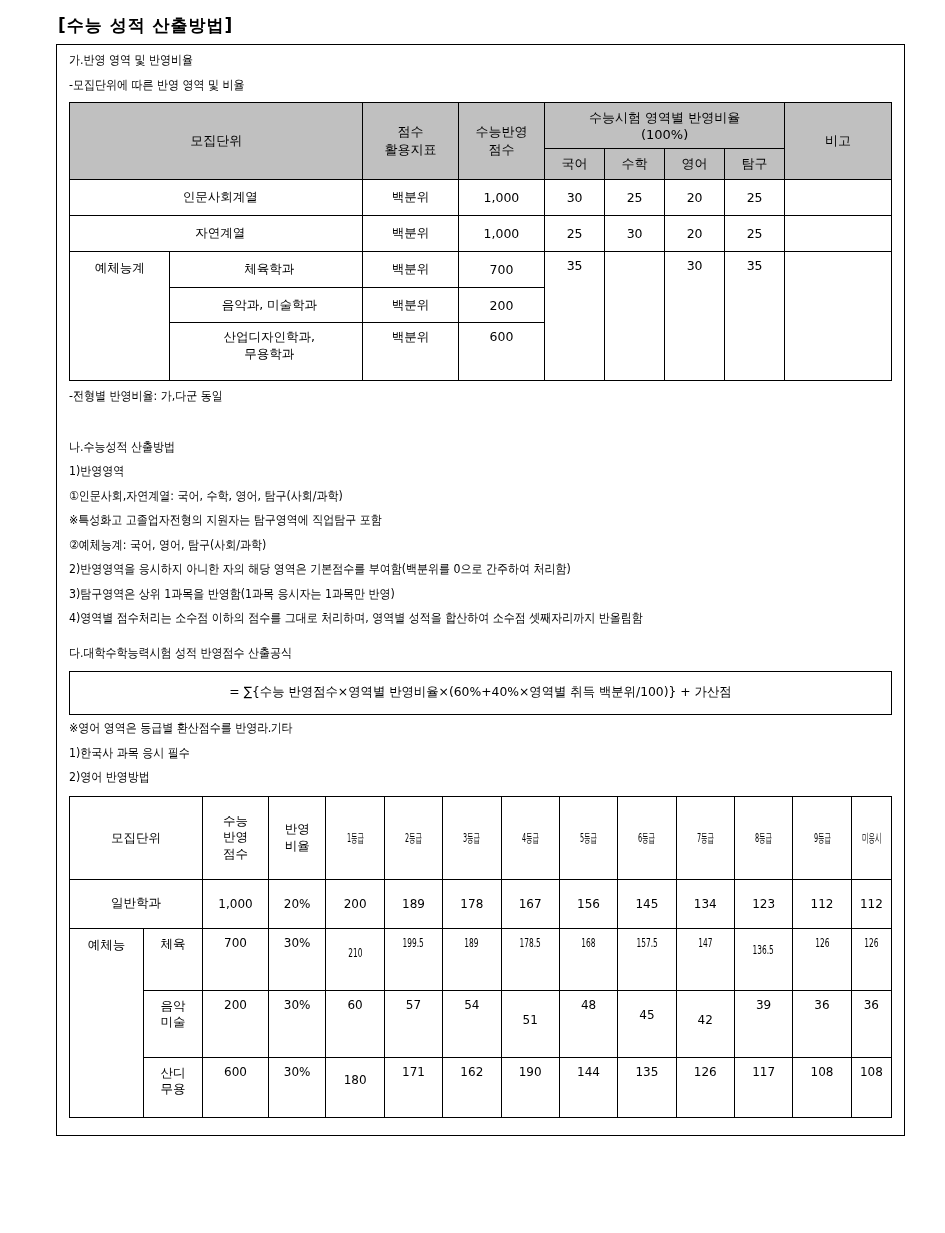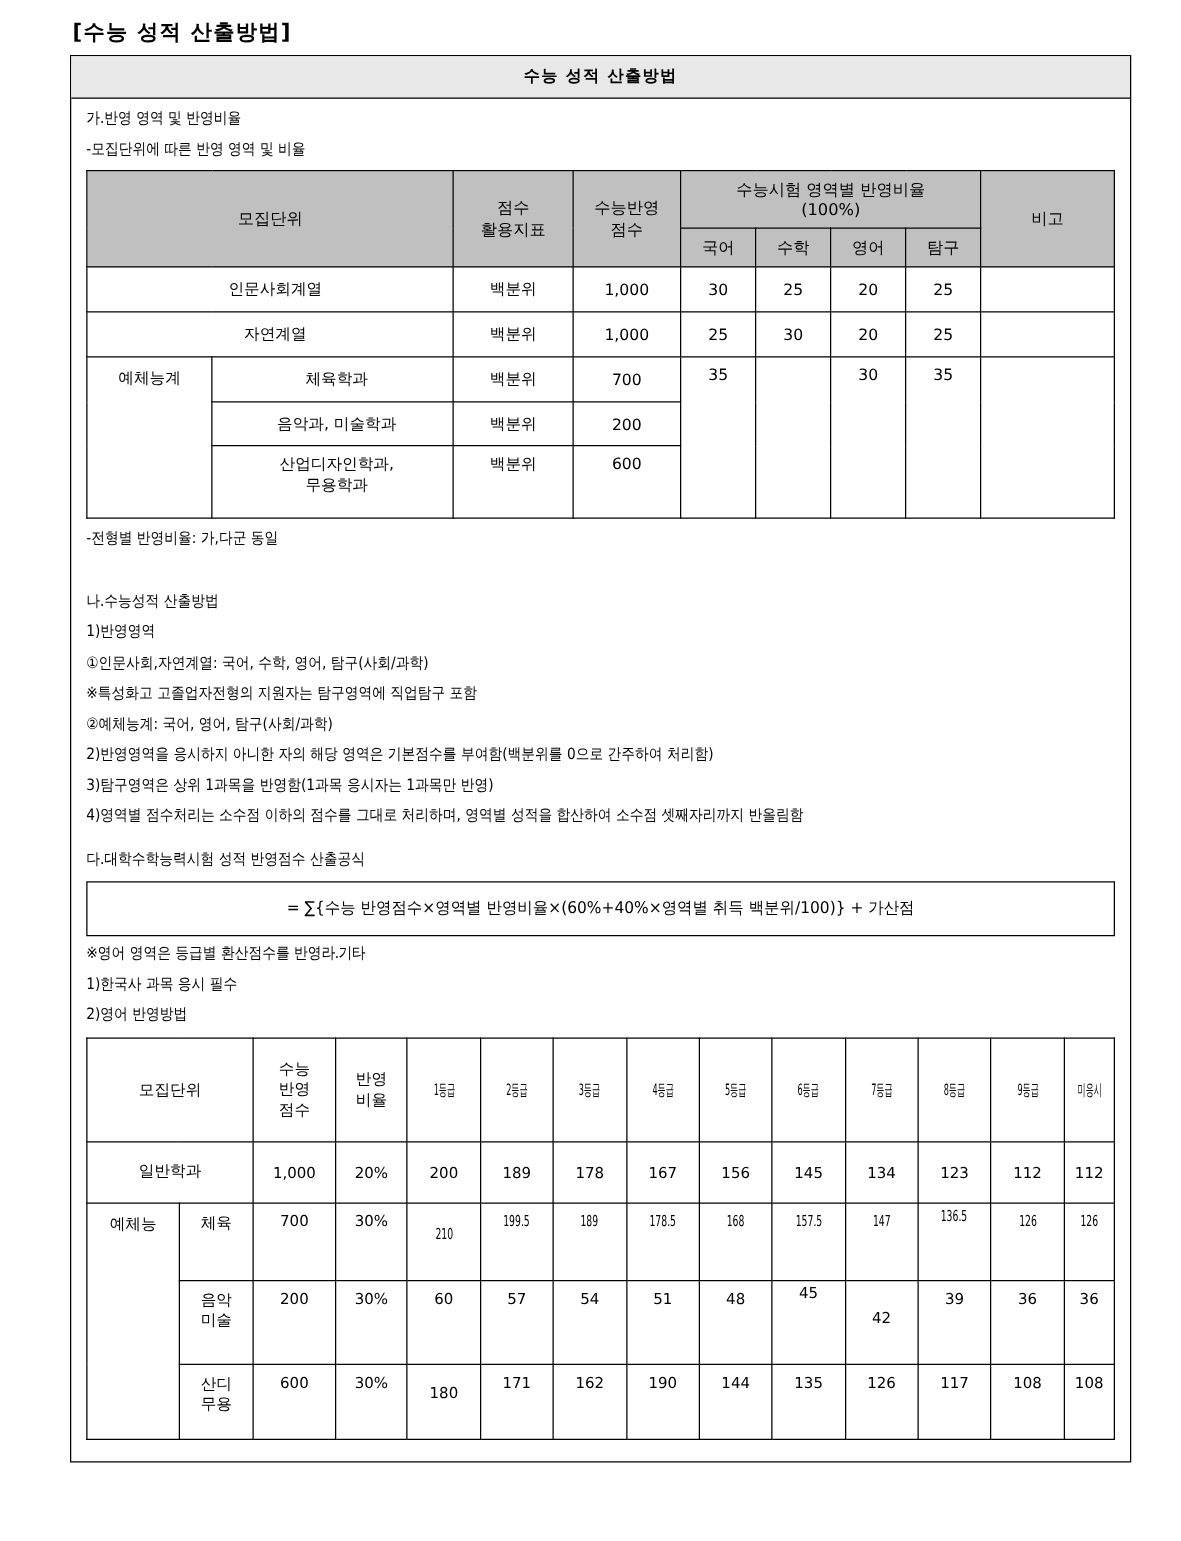--- a/index.html
+++ b/index.html
@@ -140,21 +140,20 @@
 </style>
 </head>
 <body>
 
 <div class="page">
 
   <div class="doc-title">[수능 성적 산출방법]</div>
 
   <div class="outer-frame">
 
-    <div class="banner">수능 성적 산출방법</div>
 
     <div class="frame-body">
 
       <div class="line">가.반영 영역 및 반영비율</div>
       <div class="line tight">-모집단위에 따른 반영 영역 및 비율</div>
 
       <table class="grid t1">
         <colgroup>
           <col style="width:12.2%">
             <col style="width:23.5%">
@@ -305,34 +304,34 @@
             <td class="vtop rowlabel" style="padding-top:7px">체육</td>
             <td class="vtop" style="padding-top:7px">700</td>
             <td class="vtop" style="padding-top:7px">30%</td>
             <td class="vtop" style="padding-top:17px"><span class="squish-num">210</span></td>
             <td class="vtop" style="padding-top:7px"><span class="squish-num">199.5</span></td>
             <td class="vtop" style="padding-top:7px"><span class="squish-num">189</span></td>
             <td class="vtop" style="padding-top:7px"><span class="squish-num">178.5</span></td>
             <td class="vtop" style="padding-top:7px"><span class="squish-num">168</span></td>
             <td class="vtop" style="padding-top:7px"><span class="squish-num">157.5</span></td>
             <td class="vtop" style="padding-top:7px"><span class="squish-num">147</span></td>
-            <td class="vtop" style="padding-top:3px"><span class="squish-num">136.5</span></td>
+            <td class="vtop" style="padding-top:14px"><span class="squish-num">136.5</span></td>
             <td class="vtop" style="padding-top:7px"><span class="squish-num">126</span></td>
             <td class="vtop" style="padding-top:7px"><span class="squish-num">126</span></td>
           </tr>
           <tr style="height:58px">
             <td class="vtop rowlabel" style="padding-top:7px;line-height:1.35">음악<br>미술</td>
             <td class="vtop" style="padding-top:7px">200</td>
             <td class="vtop" style="padding-top:7px">30%</td>
             <td class="vtop" style="padding-top:7px">60</td>
             <td class="vtop" style="padding-top:7px">57</td>
             <td class="vtop" style="padding-top:7px">54</td>
-            <td class="vtop" style="padding-top:7px">51</td>
+            <td class="vtop" style="padding-top:22px">51</td>
             <td class="vtop" style="padding-top:7px">48</td>
-            <td class="vtop" style="padding-top:2px">45</td>
+            <td class="vtop" style="padding-top:17px">45</td>
             <td class="vtop" style="padding-top:22px">42</td>
             <td class="vtop" style="padding-top:7px">39</td>
             <td class="vtop" style="padding-top:7px">36</td>
             <td class="vtop" style="padding-top:7px">36</td>
           </tr>
           <tr style="height:58px">
             <td class="vtop rowlabel" style="padding-top:7px;line-height:1.35">산디<br>무용</td>
             <td class="vtop" style="padding-top:7px">600</td>
             <td class="vtop" style="padding-top:7px">30%</td>
             <td class="vtop" style="padding-top:15px">180</td>

